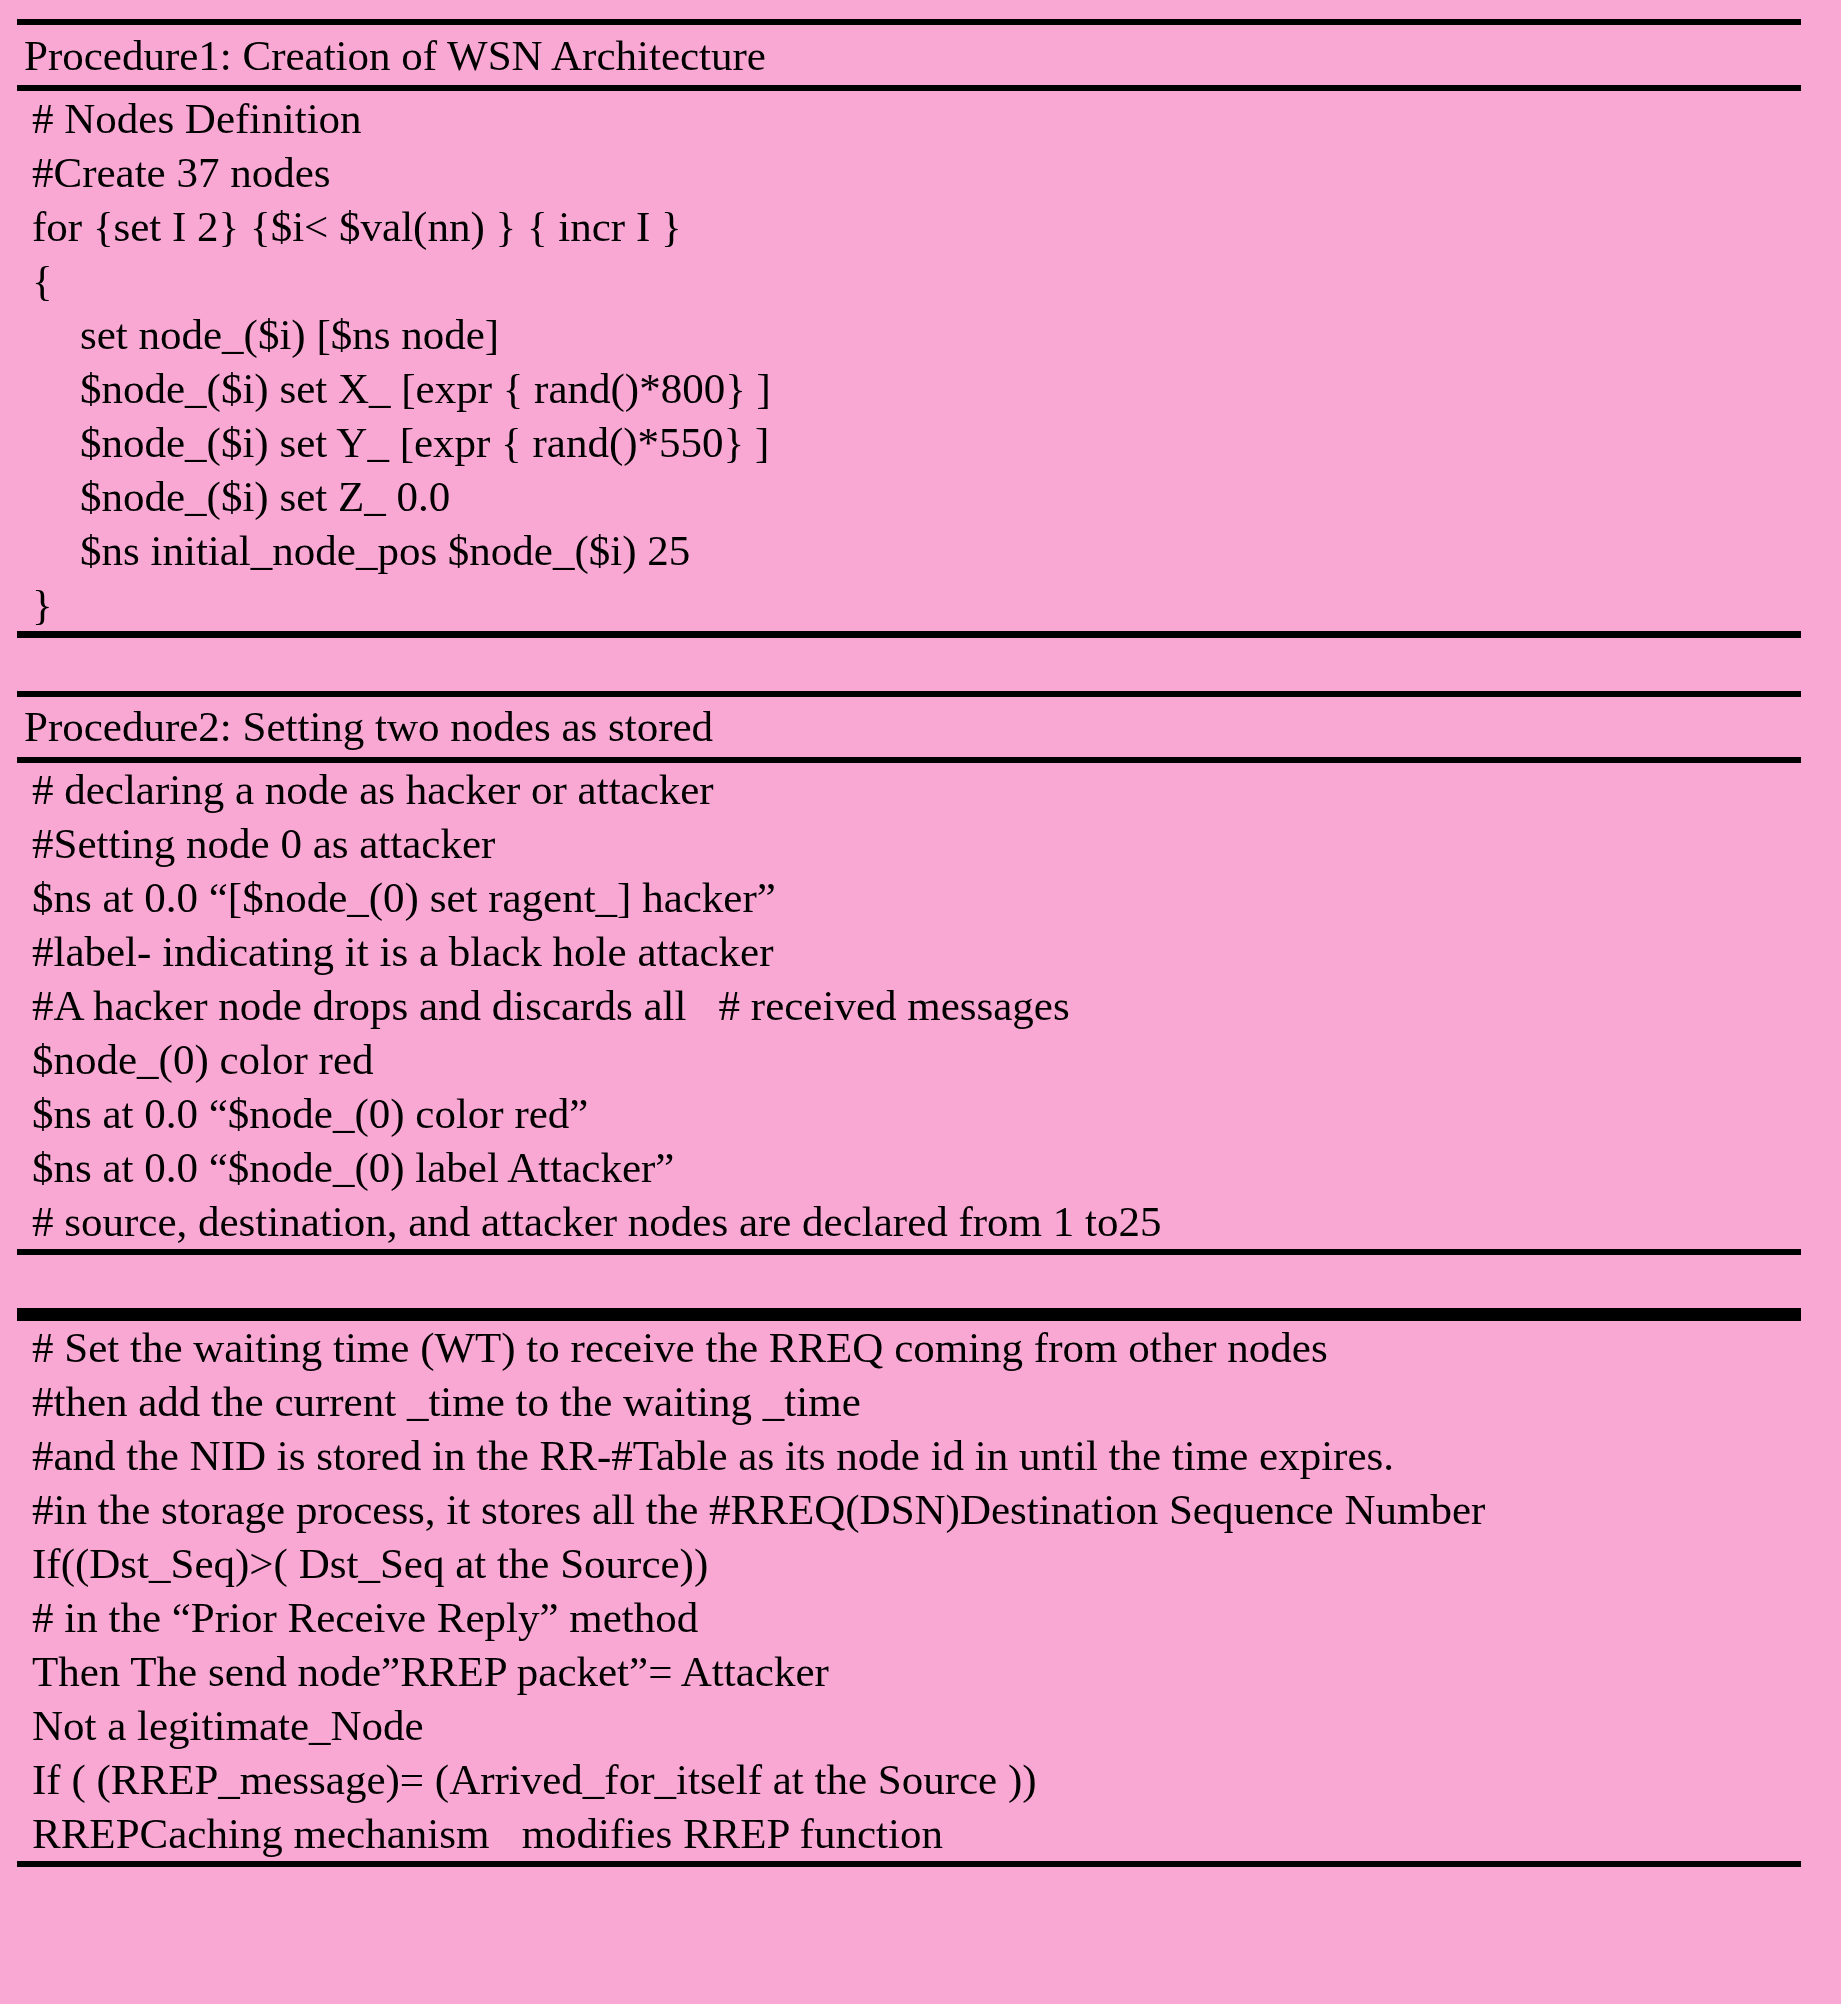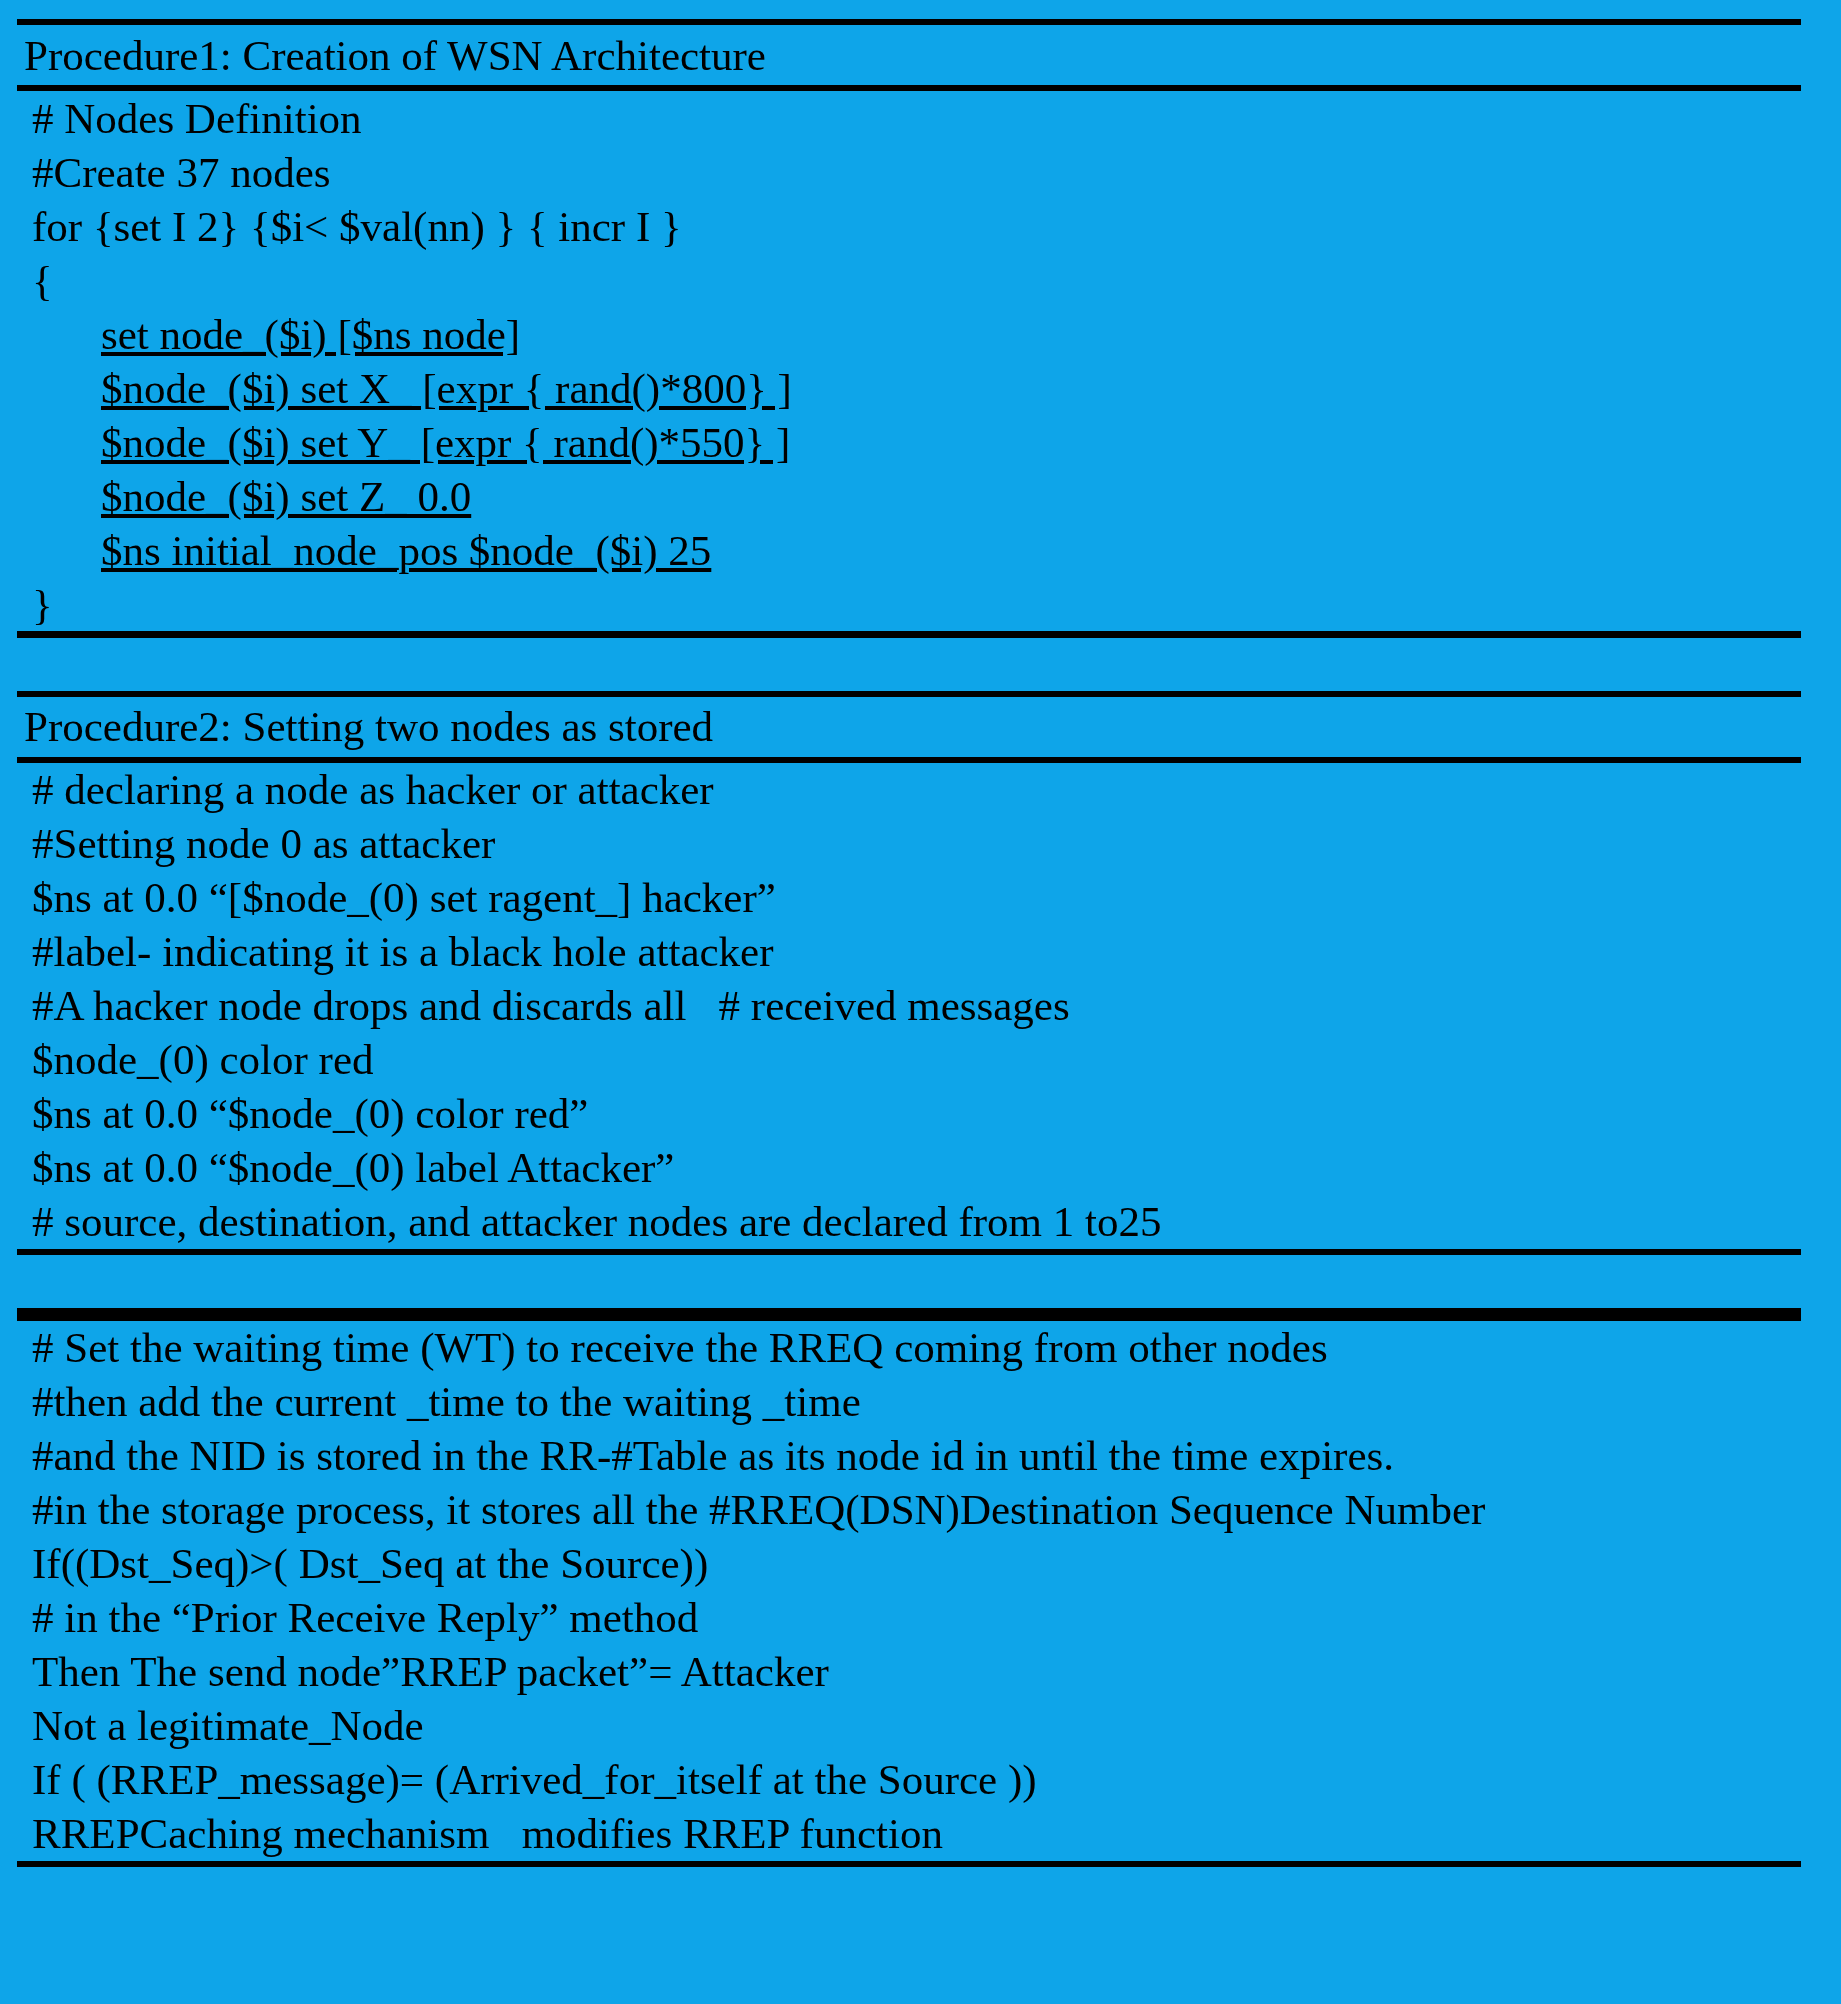--- a/index.html
+++ b/index.html
@@ -4,21 +4,21 @@
 <style>
   html, body {
     margin: 0;
     padding: 0;
     background: #ffffff;
   }
   .page {
     position: relative;
     width: 1841px;
     height: 2005px;
-    background: #0ea5e9;
+    background: #f9a8d4;
     color: #000000;
     font-family: "Liberation Serif", "DejaVu Serif", serif;
     box-sizing: border-box;
     padding-top: 19px;
     overflow: hidden;
   }
   .proc-block {
     margin-bottom: 53px;
   }
   .rule {
@@ -38,22 +38,21 @@
   }
   .code-line {
     height: 54px;
     display: flex;
     align-items: center;
     padding-left: 32px;
     font-size: 43px;
     white-space: pre;
   }
   .code-line.indent {
-    padding-left: 101px;
-    text-decoration: underline;
+    padding-left: 80px;
   }
 </style>
 </head>
 <body>
 
 <div class="page">
 
   <section class="proc-block">
     <div class="rule"></div>
     <div class="header-row">Procedure1: Creation of WSN Architecture</div>

